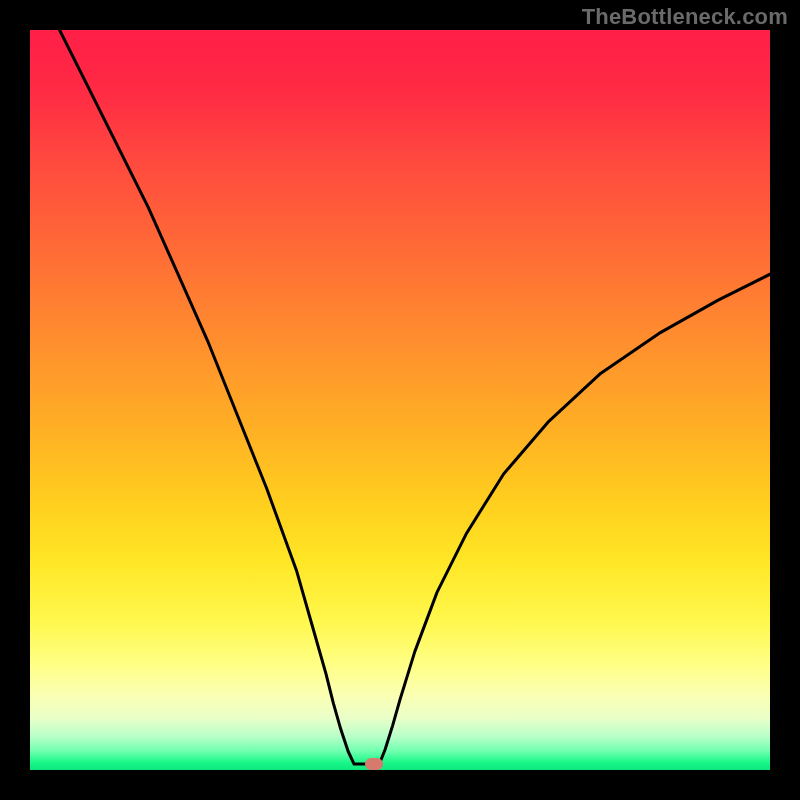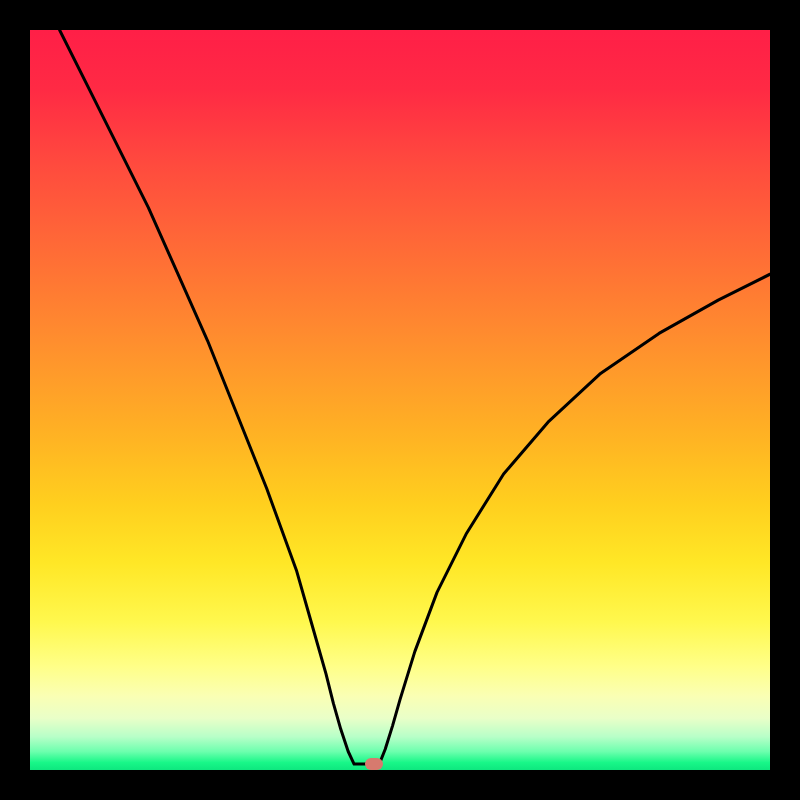--- a/index.html
+++ b/index.html
@@ -73,20 +73,21 @@
     border-radius: 6px;
     background: #d77a6e;
     transform: translate(-50%, -50%);
     z-index: 2;
   }
 </style>
 </head>
 <body>
 
 <div class="frame">
+  <div class="watermark">TheBottleneck.com</div>
 
   <div class="plot">
     <div class="gradient"></div>
 
     <svg class="curve" viewBox="0 0 740 740" preserveAspectRatio="none">
       <path fill="none" stroke="#000000" stroke-width="3" stroke-linejoin="round" stroke-linecap="round" d="M29.6 0.0 L59.2 59.2 L88.8 118.4 L118.4 177.6 L148.0 244.2 L177.6 310.8 L207.2 384.8 L236.8 458.8 L266.4 540.2 L281.2 592.0 L296.0 643.8 L303.4 673.4 L310.8 699.3 L318.2 721.5 L324.1 734.1 L324.1 734.1 L349.3 734.1 L349.3 734.1 L355.2 719.3 L362.6 695.6 L370.0 669.7 L384.8 621.6 L407.0 562.4 L436.6 503.2 L473.6 444.0 L518.0 392.2 L569.8 344.1 L629.0 303.4 L688.2 270.1 L740.0 244.2"></path>
     </svg>
 
     <div class="marker" style="left: 344.1px; top: 734.08px; background: rgb(215, 122, 110);"></div>
   </div>

